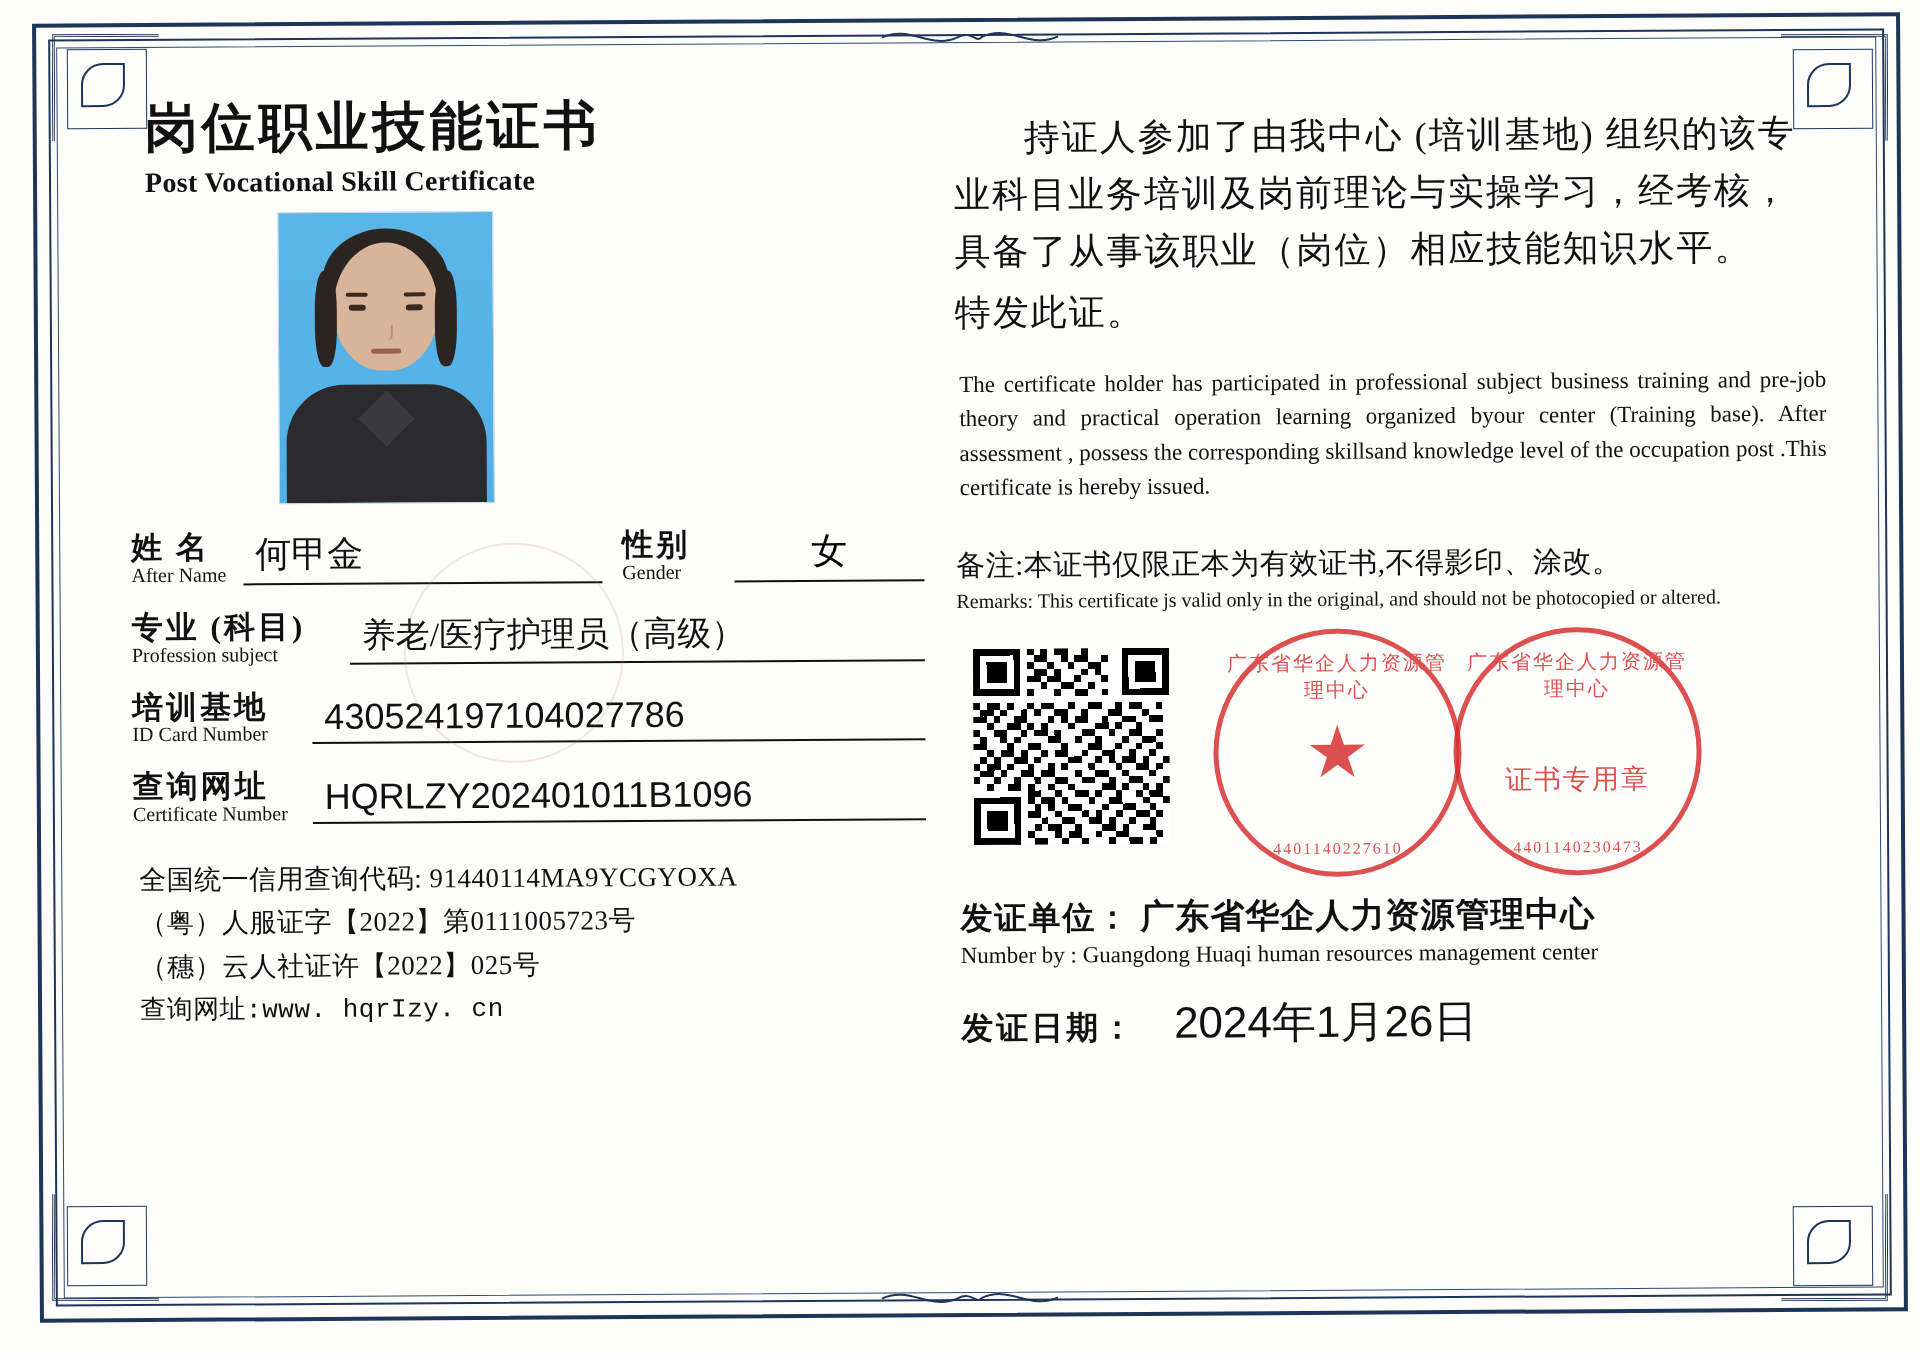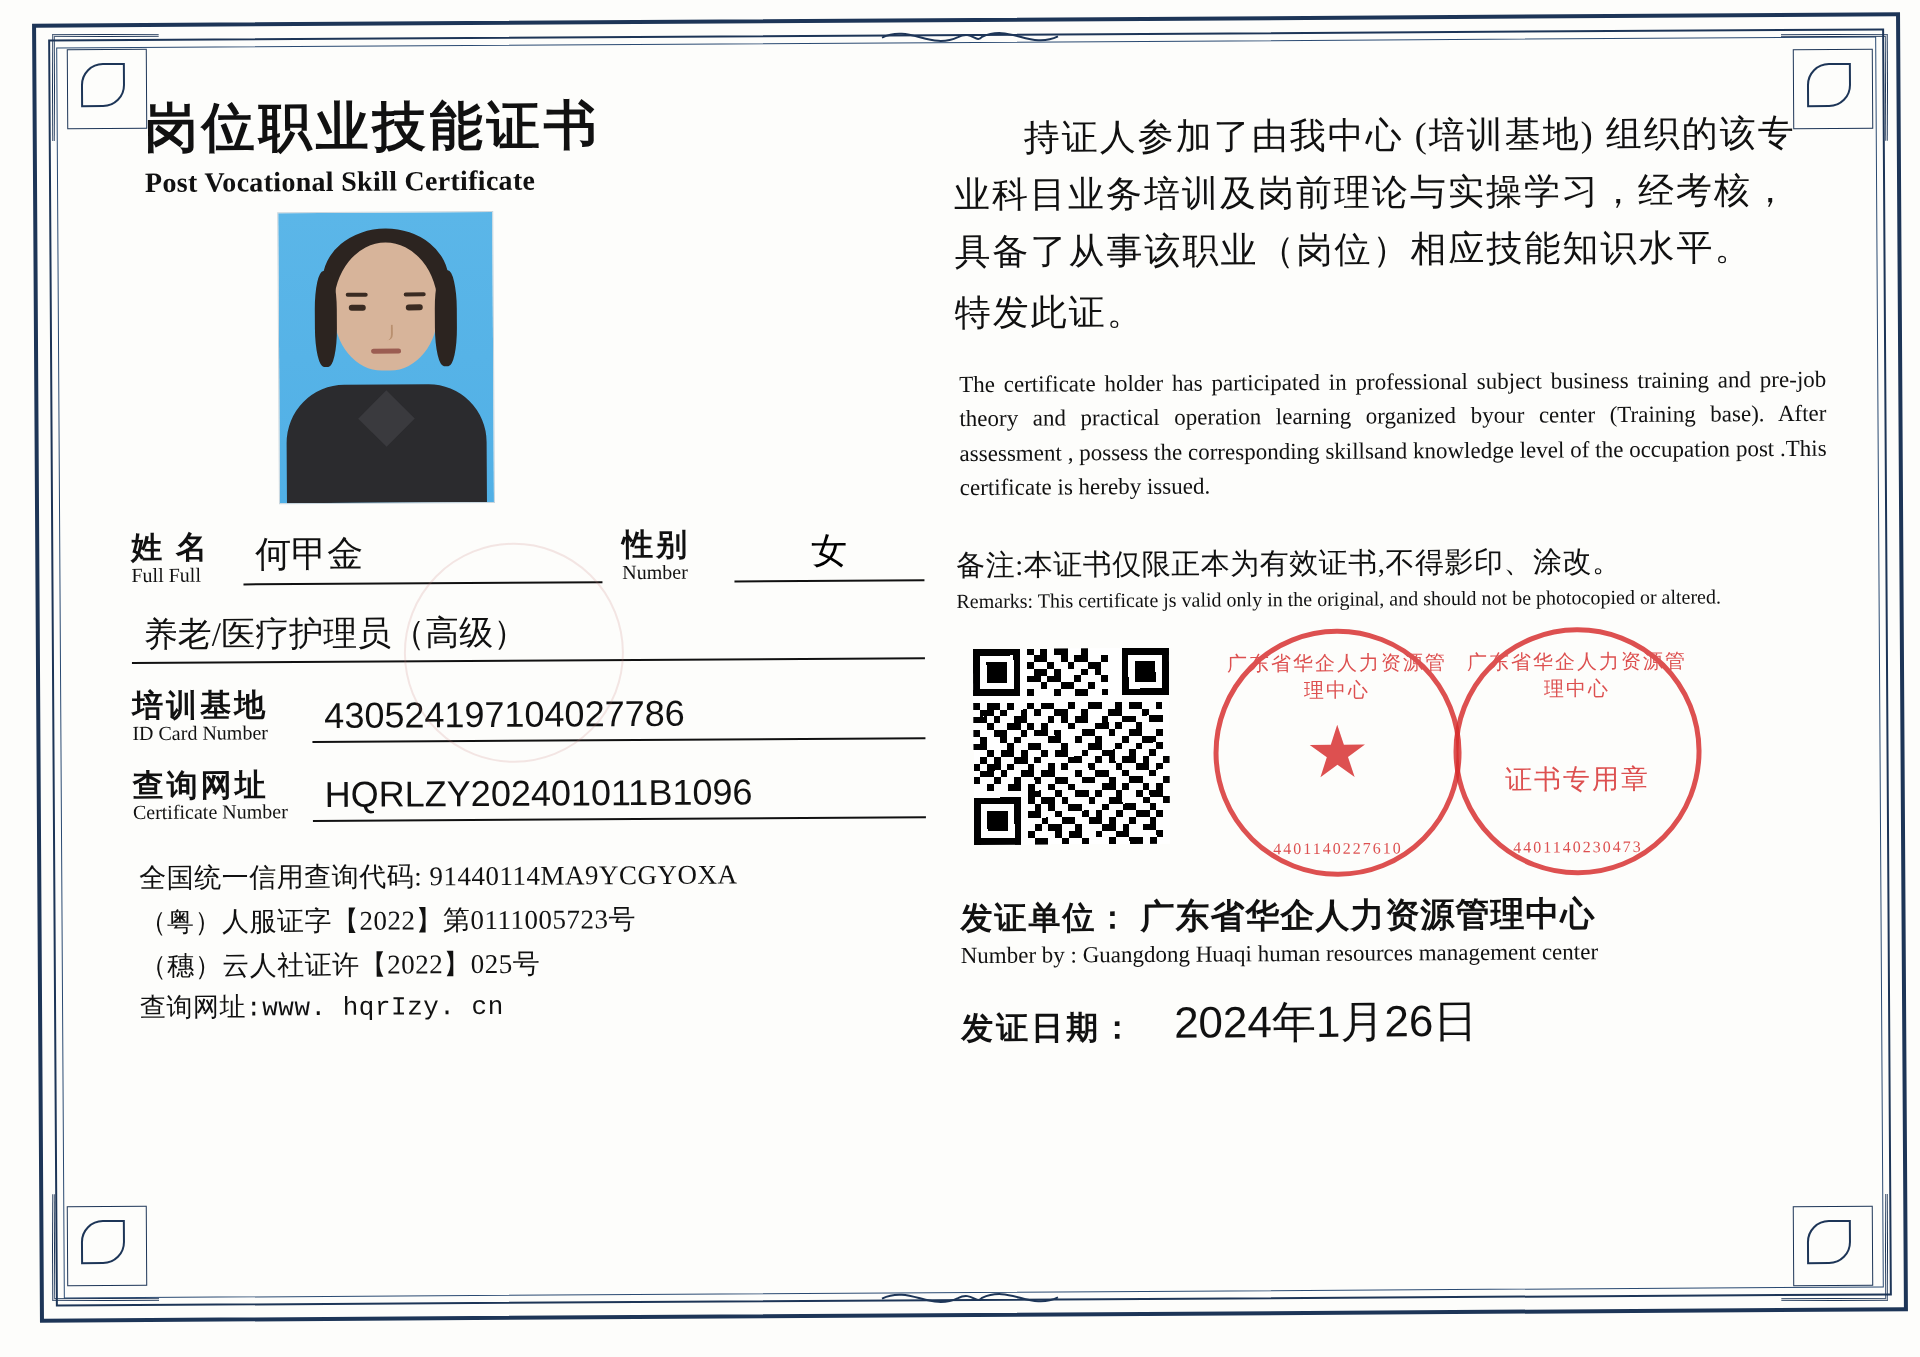--- a/index.html
+++ b/index.html
@@ -239,34 +239,38 @@
         <div class="body"></div>
         <div class="collar"></div>
       </div>
 
       <div class="watermark"></div>
 
       <div class="field row-inline">
         <div class="half">
           <div class="lbl">
             <span class="cn">姓 名</span>
-            <span class="en">Full Full</span>
+            <span class="en">After Name</span>
           </div>
           <div class="val hand">何甲金</div>
         </div>
         <div class="half g">
           <div class="lbl">
             <span class="cn">性别</span>
-            <span class="en">Number</span>
+            <span class="en">Gender</span>
           </div>
           <div class="val-short">女</div>
         </div>
       </div>
 
       <div class="field">
+        <div class="lbl" style="min-width:218px">
+          <span class="cn">专业 (科目)</span>
+          <span class="en">Profession subject</span>
+        </div>
         <div class="val">养老/医疗护理员（高级）</div>
       </div>
 
       <div class="field">
         <div class="lbl" style="min-width:180px">
           <span class="cn">培训基地</span>
           <span class="en">ID Card Number</span>
         </div>
         <div class="val hand">430524197104027786</div>
       </div>

